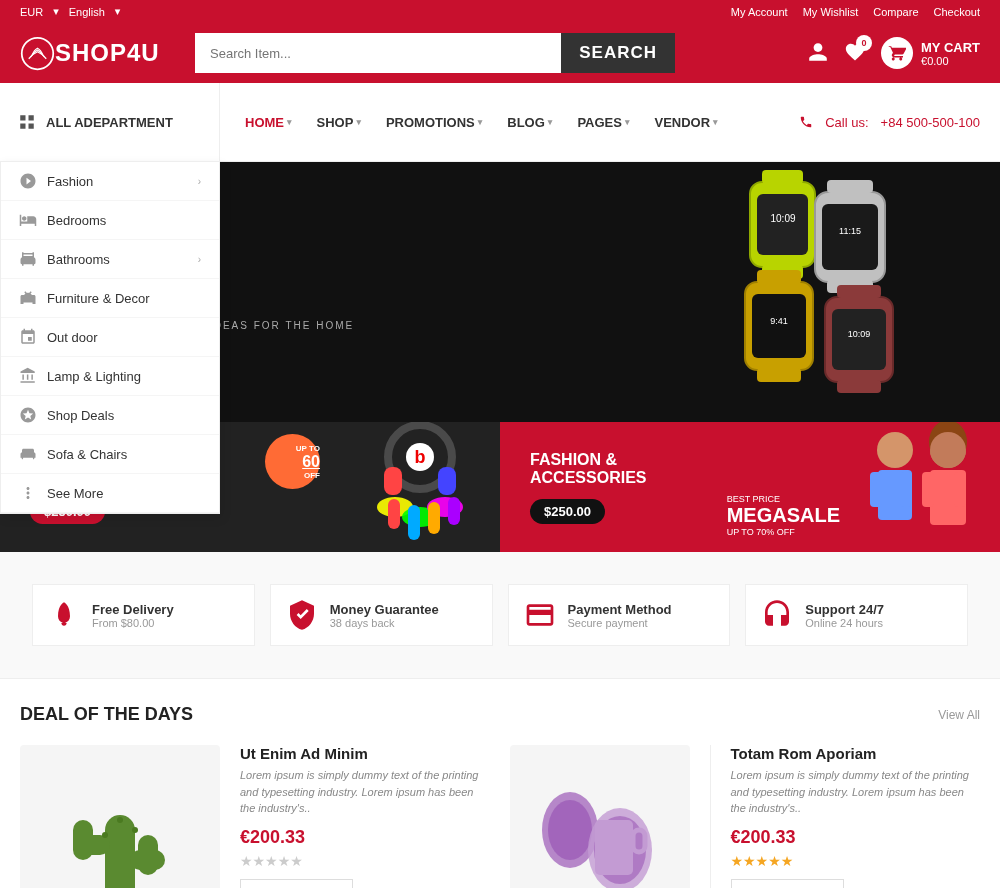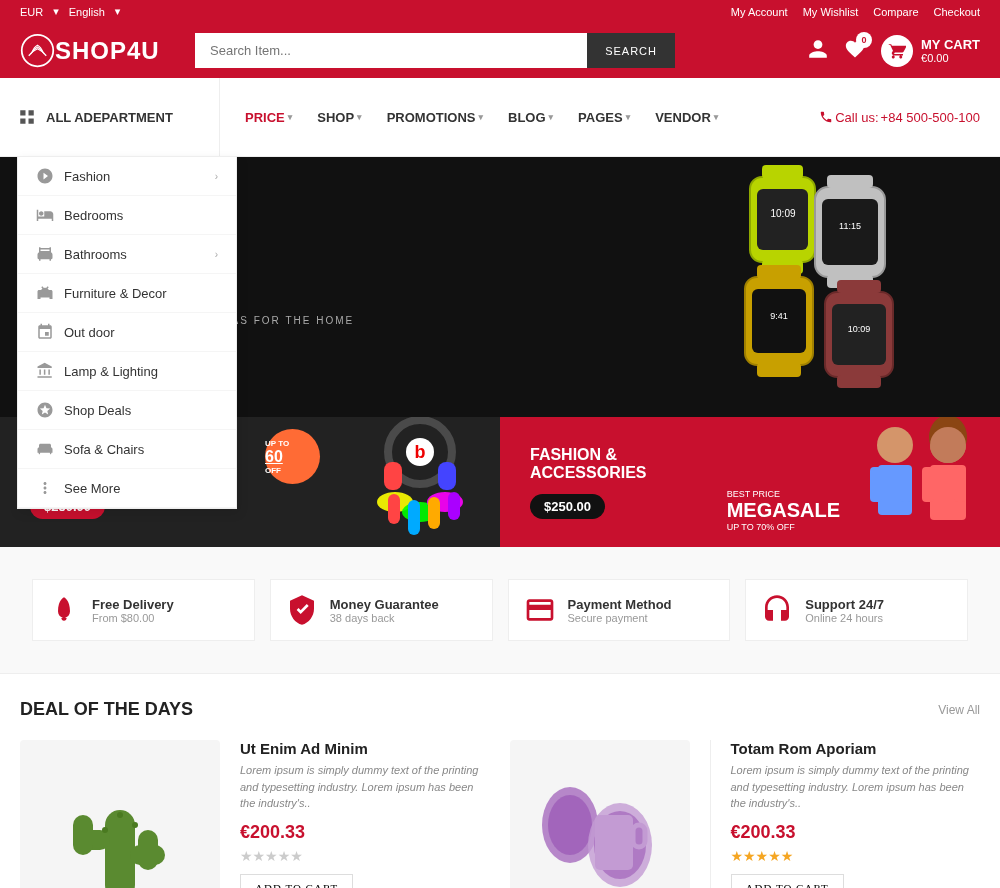--- a/index.html
+++ b/index.html
@@ -10,64 +10,64 @@
     .top-bar-left { display: flex; gap: 10px; align-items: center; }
     .top-bar-right { display: flex; gap: 15px; align-items: center; }
     .top-bar a { color: #fff; text-decoration: none; }
 
     
     .header { background: #c8102e; padding: 10px 20px; display: flex; align-items: center; gap: 15px; }
     .logo { display: flex; align-items: center; color: #fff; font-size: 24px; font-weight: bold; letter-spacing: 1px; text-decoration: none; min-width: 160px; }
     .logo-icon { width: 35px; height: 35px; }
     .search-bar { display: flex; flex: 1; max-width: 480px; }
     .search-bar input { flex: 1; padding: 10px 15px; border: none; outline: none; font-size: 13px; color: #999; }
-    .search-bar button { background: #333; color: #fff; border: none; padding: 10px 18px; cursor: pointer; font-weight: normal; font-size: 11px; letter-spacing: 1px; }
+    .search-bar button { background: #333; color: #fff; border: none; padding: 10px 18px; cursor: pointer; font-weight: bold; font-size: 17px; letter-spacing: 1px; }
     .header-actions { display: flex; align-items: center; gap: 15px; margin-left: auto; }
     .header-icon { color: #fff; cursor: pointer; position: relative; }
     .header-icon svg { width: 22px; height: 22px; fill: #fff; }
     .cart-btn { display: flex; align-items: center; gap: 8px; color: #fff; cursor: pointer; }
     .cart-btn .cart-icon { background: #fff; border-radius: 50%; width: 32px; height: 32px; display: flex; align-items: center; justify-content: center; }
     .cart-btn .cart-icon svg { fill: #c8102e; width: 18px; height: 18px; }
     .cart-text { font-size: 11px; }
     .cart-text .cart-label { font-weight: bold; font-size: 13px; }
     .badge { background: #fff; color: #c8102e; border-radius: 50%; width: 16px; height: 16px; font-size: 9px; display: flex; align-items: center; justify-content: center; font-weight: bold; position: absolute; top: -6px; right: -6px; }
 
     
     .navbar { background: #fff; display: flex; align-items: center; border-bottom: 1px solid #eee; position: relative; }
     .dept-btn { background: #fff; padding: 30px 18px; display: flex; align-items: center; gap: 10px; cursor: pointer; border-right: 1px solid #eee; font-weight: bold; font-size: 13px; min-width: 220px; }
     .dept-btn svg { width: 18px; height: 18px; fill: #555; }
     .nav-links { display: flex; align-items: center; gap: 5px; padding: 0 15px; }
     .nav-item { padding: 14px 10px; cursor: pointer; font-size: 13px; font-weight: 600; color: #333; display: flex; align-items: center; gap: 3px; }
     .nav-item.active { color: #c8102e; }
     .nav-item .arrow { font-size: 9px; color: #999; }
-    .nav-right { margin-left: auto; padding-right: 20px; color: #c8102e; font-size: 13px; display: flex; align-items: center; gap: 2px; }
-
-    
-    .dropdown-menu { position: absolute; top: 100%; left: 17px; width: 220px; background: #fff; border: 1px solid #eee; z-index: 100; box-shadow: 2px 4px 10px rgba(0,0,0,0.1); }
+    .nav-right { margin-left: auto; padding-right: 20px; color: #c8102e; font-size: 13px; display: flex; align-items: center; gap: 12px; }
+
+    
+    .dropdown-menu { position: absolute; top: 100%; left: 0; width: 220px; background: #fff; border: 1px solid #eee; z-index: 100; box-shadow: 2px 4px 10px rgba(0,0,0,0.1); }
     .dropdown-menu .menu-item { display: flex; align-items: center; gap: 10px; padding: 10px 18px; cursor: pointer; font-size: 13px; border-bottom: 1px solid #f5f5f5; }
     .dropdown-menu .menu-item svg { width: 18px; height: 18px; fill: #999; flex-shrink: 0; }
     .dropdown-menu .menu-item .item-arrow { margin-left: auto; color: #aaa; font-size: 10px; }
 
     
     .hero { background: #111; display: flex; height: 260px; position: relative; overflow: hidden; }
     .hero-content { padding: 40px 50px; display: flex; flex-direction: column; justify-content: center; z-index: 2; }
     .hero-subtitle { color: #c8102e; font-size: 13px; margin-bottom: 10px; }
     .hero-title { color: #fff; font-size: 38px; font-weight: bold; line-height: 1.1; margin-bottom: 12px; }
     .hero-desc { color: #aaa; font-size: 10px; letter-spacing: 2px; text-transform: uppercase; margin-bottom: 20px; }
     .hero-btn { background: #c8102e; color: #fff; border: none; padding: 10px 22px; font-size: 12px; font-weight: bold; cursor: pointer; letter-spacing: 1px; text-transform: uppercase; width: fit-content; border-radius: 2px; }
     .hero-image { position: absolute; right: 80px; top: 0; bottom: 0; display: flex; align-items: center; }
 
     
     .promo-row { display: flex; height: 130px; }
     .promo-left { background: #222; flex: 1; display: flex; align-items: center; padding: 20px 30px; position: relative; overflow: hidden; }
     .promo-right { background: #c8102e; flex: 1; display: flex; align-items: center; padding: 20px 30px; position: relative; overflow: hidden; }
     .promo-text h3 { color: #fff; font-size: 16px; font-weight: bold; text-transform: uppercase; }
     .promo-price { background: #c8102e; color: #fff; border-radius: 20px; padding: 5px 14px; font-size: 13px; font-weight: bold; margin-top: 12px; display: inline-block; }
     .promo-price-dark { background: #111; color: #fff; border-radius: 20px; padding: 5px 14px; font-size: 13px; font-weight: bold; margin-top: 12px; display: inline-block; }
-    .promo-badge { position: absolute; top: 12px; right: 180px; background: #ff6b35; color: #fff; border-radius: 50%; width: 55px; height: 55px; display: flex; flex-direction: column; align-items: flex-start; justify-content: center; font-size: 9px; font-weight: bold; }
+    .promo-badge { position: absolute; top: 12px; right: 180px; background: #ff6b35; color: #fff; border-radius: 50%; width: 55px; height: 55px; display: flex; flex-direction: column; align-items: flex-end; justify-content: center; font-size: 9px; font-weight: bold; }
     .promo-badge .pct { font-size: 16px; text-decoration: underline; }
     .megasale-text { position: absolute; right: 160px; bottom: 15px; }
     .megasale-text .best { color: #fff; font-size: 9px; text-transform: uppercase; }
     .megasale-text .mega { color: #fff; font-size: 20px; font-weight: 900; text-transform: uppercase; }
     .megasale-text .upto { color: #fff; font-size: 9px; }
 
     
     .features { display: flex; padding: 32px; gap: 15px; background: #f9f9f9; border-bottom: 1px solid #eee; }
     .feature-item { background: #fff; flex: 1; display: flex; align-items: center; gap: 12px; padding: 14px 15px; border: 1px solid #eee; }
     .feature-item svg { width: 32px; height: 32px; fill: #c8102e; flex-shrink: 0; }
@@ -213,21 +213,21 @@
     </div>
     <div class="menu-item">
       <svg viewBox="0 0 24 24">
           <path d="M12 8c1.1 0 2-.9 2-2s-.9-2-2-2-2 .9-2 2 .9 2 2 2zm0 2c-1.1 0-2 .9-2 2s.9 2 2 2 2-.9 2-2-.9-2-2-2zm0 6c-1.1 0-2 .9-2 2s.9 2 2 2 2-.9 2-2-.9-2-2-2z"></path>
         </svg>
       <span>See More</span>
     </div>
   </div>
   <div class="nav-links">
     <div class="nav-item active">
-      <span>PRICE</span>
+      <span>HOME</span>
       <span class="arrow">▾</span>
     </div>
     <div class="nav-item">
       <span>SHOP</span>
       <span class="arrow">▾</span>
     </div>
     <div class="nav-item">
       <span>PROMOTIONS</span>
       <span class="arrow">▾</span>
     </div>

